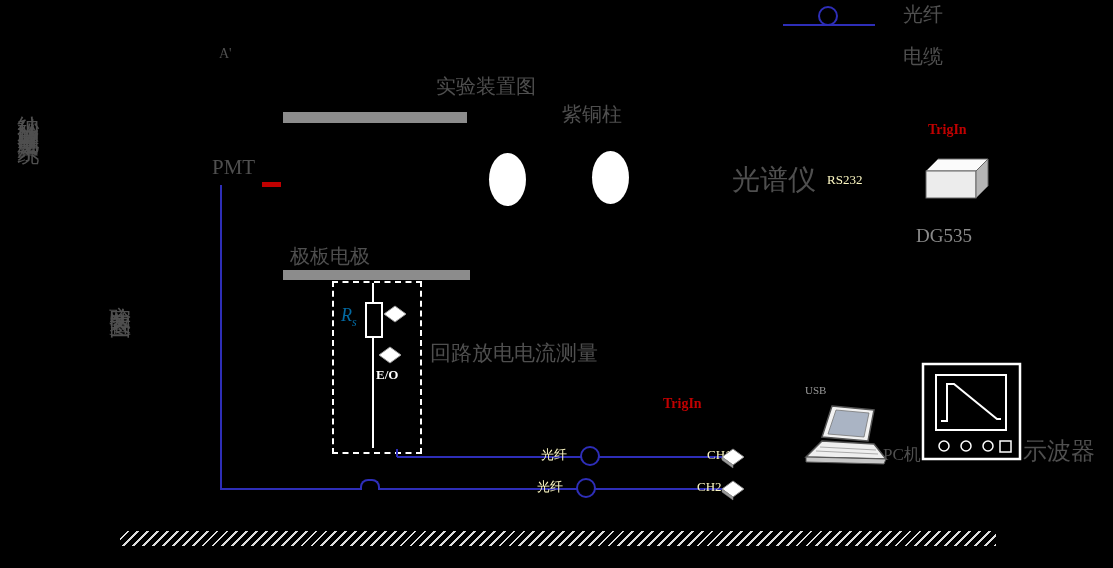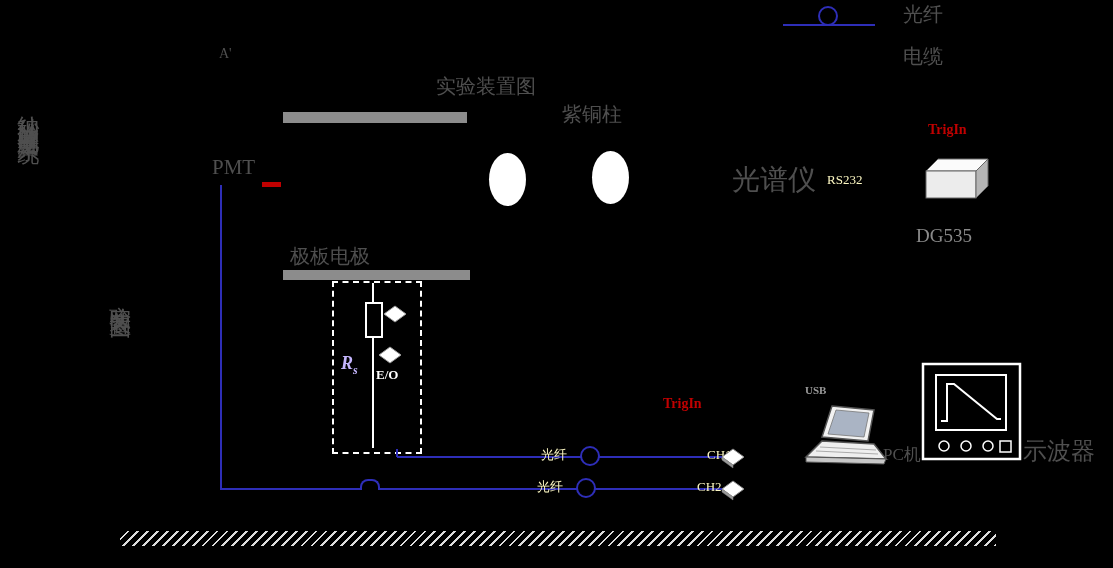--- a/index.html
+++ b/index.html
@@ -3,40 +3,40 @@
 <meta charset="utf-8">
 <style>
   html,body{margin:0;padding:0;background:#000;}
   .stage{
     position:relative;width:1113px;height:568px;background:#000;overflow:hidden;
     font-family:"Liberation Serif","DejaVu Serif",serif;
     text-align:center;
   }
   .t{position:absolute;color:#4f4f4f;font-size:20px;white-space:nowrap;line-height:1.1;}
   .sm{font-size:13px;color:#fef9c3;}
-  .tiny{font-size:11px;color:#9a9a9a;font-weight:bold;}
+  .tiny{font-size:11px;color:#9a9a9a;}
   .red{color:#c00000;font-weight:bold;font-size:14px;}
   .gray{color:#8a8a8a;}
   .vcap{writing-mode:vertical-rl;letter-spacing:3px;font-size:22px;}
   .hline{position:absolute;height:2px;background:#2e2eb8;}
   .vline{position:absolute;width:2px;background:#2e2eb8;}
   .fiber-circle{position:absolute;width:16px;height:16px;border:2px solid #2e2eb8;border-radius:50%;background:#000;}
   .hop{position:absolute;width:16px;height:9px;border:2px solid #2e2eb8;border-bottom:none;border-radius:8px 8px 0 0;background:#000;}
   .bar{position:absolute;background:#8c8c8c;}
   .pillar{position:absolute;background:#fff;border-radius:50%;}
   .dashed-box{position:absolute;border:2px dashed #fff;background:#000;}
   .wwire{position:absolute;background:#fff;}
   .resistor{position:absolute;border:2px solid #fff;background:#000;}
   .redmark{position:absolute;background:#c00000;}
   .ground{
     position:absolute;left:120px;top:531px;width:876px;height:15px;
     background:repeating-linear-gradient(135deg,#000 0 5px,#ddd 5px 7px);
   }
   .svg-layer{position:absolute;left:0;top:0;width:1113px;height:568px;}
-  .rs{font-style:italic;font-weight:bold;color:#c4b5fd;font-size:18px;margin-top:48px;}
+  .rs{font-style:italic;font-weight:normal;color:#0369a1;font-size:18px;}
   .rs sub{font-size:12px;}
   .eo{color:#ffffff;font-weight:bold;font-size:13px;}
 </style>
 </head>
 <body>
 
 <div class="stage">
 
   <div class="t vcap" style="left:16px;top:98px;">纳秒脉冲放电测量系统</div>
   <div class="t vcap" style="left:108px;top:288px;">实验装置图</div>
@@ -61,20 +61,21 @@
   <div class="t" style="left:212px;top:156px;font-size:21px;">PMT</div>
   <div class="redmark" style="left:262px;top:182px;width:19px;height:5px;"></div>
 
   <div class="dashed-box" style="left:332px;top:281px;width:86px;height:169px;"></div>
   <div class="wwire" style="left:372px;top:283px;width:2px;height:165px;"></div>
   <div class="resistor" style="left:365px;top:302px;width:14px;height:32px;"></div>
   <div class="t rs" style="left:341px;top:306px;">
     <span>R</span><sub>s</sub>
   </div>
   <div class="t eo" style="left:376px;top:368px;">E/O</div>
+  <div class="t" style="left:430px;top:342px;font-size:21px;">回路放电电流测量</div>
 
   <div class="t" style="left:732px;top:165px;font-size:28px;">光谱仪</div>
   <div class="t sm" style="left:827px;top:173px;">RS232</div>
   <div class="t red" style="left:928px;top:122px;">TrigIn</div>
   <div class="t gray" style="left:916px;top:226px;font-size:19px;">DG535</div>
 
   <div class="t red" style="left:663px;top:396px;">TrigIn</div>
 
   <div class="vline" style="left:396px;top:449px;height:8px;"></div>
   <div class="hline" style="left:397px;top:456px;width:326px;"></div>

